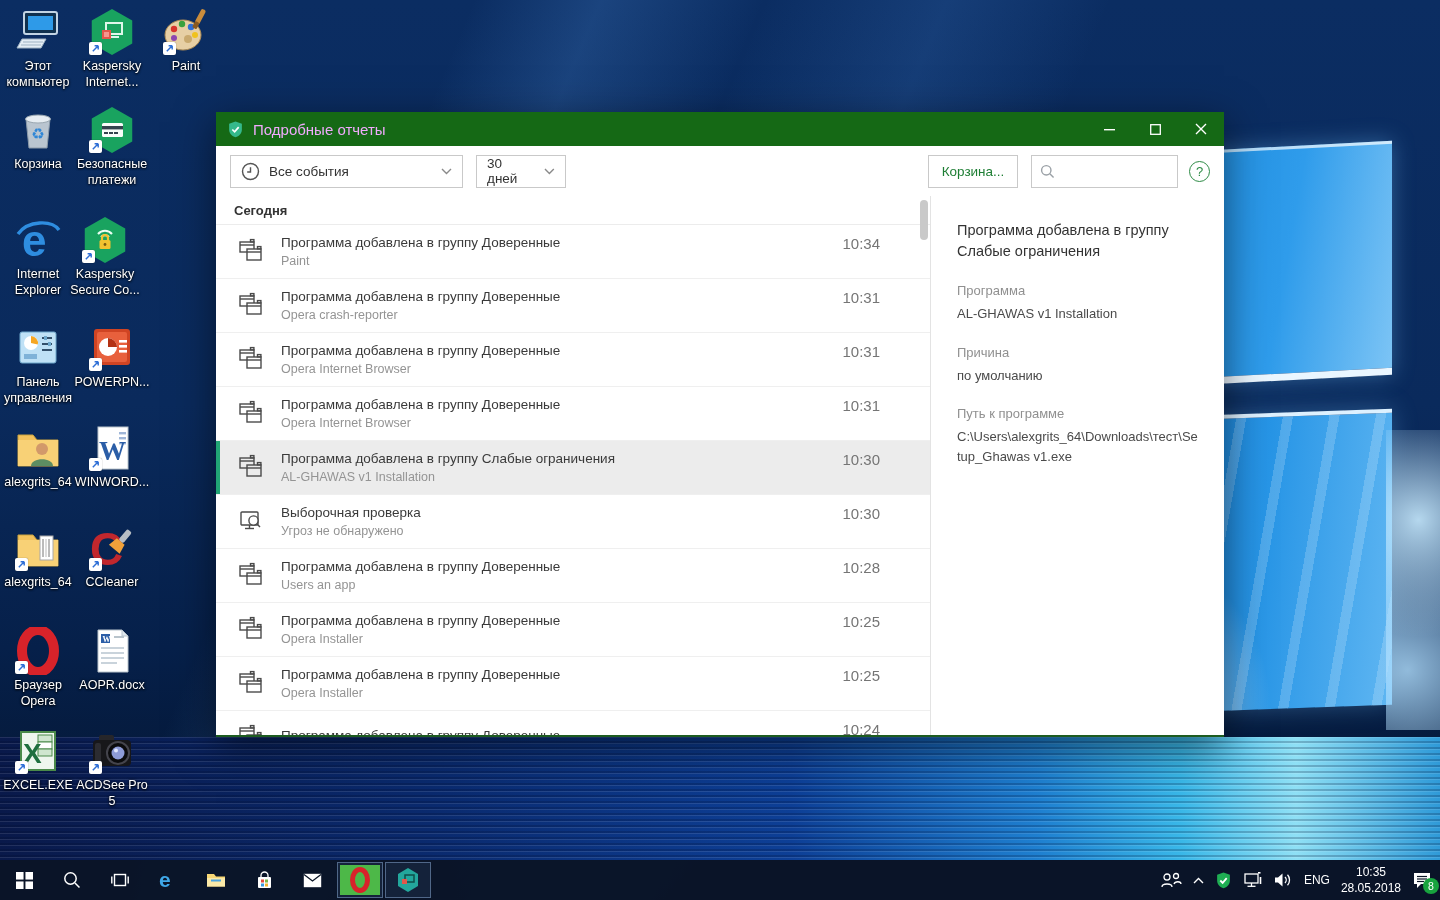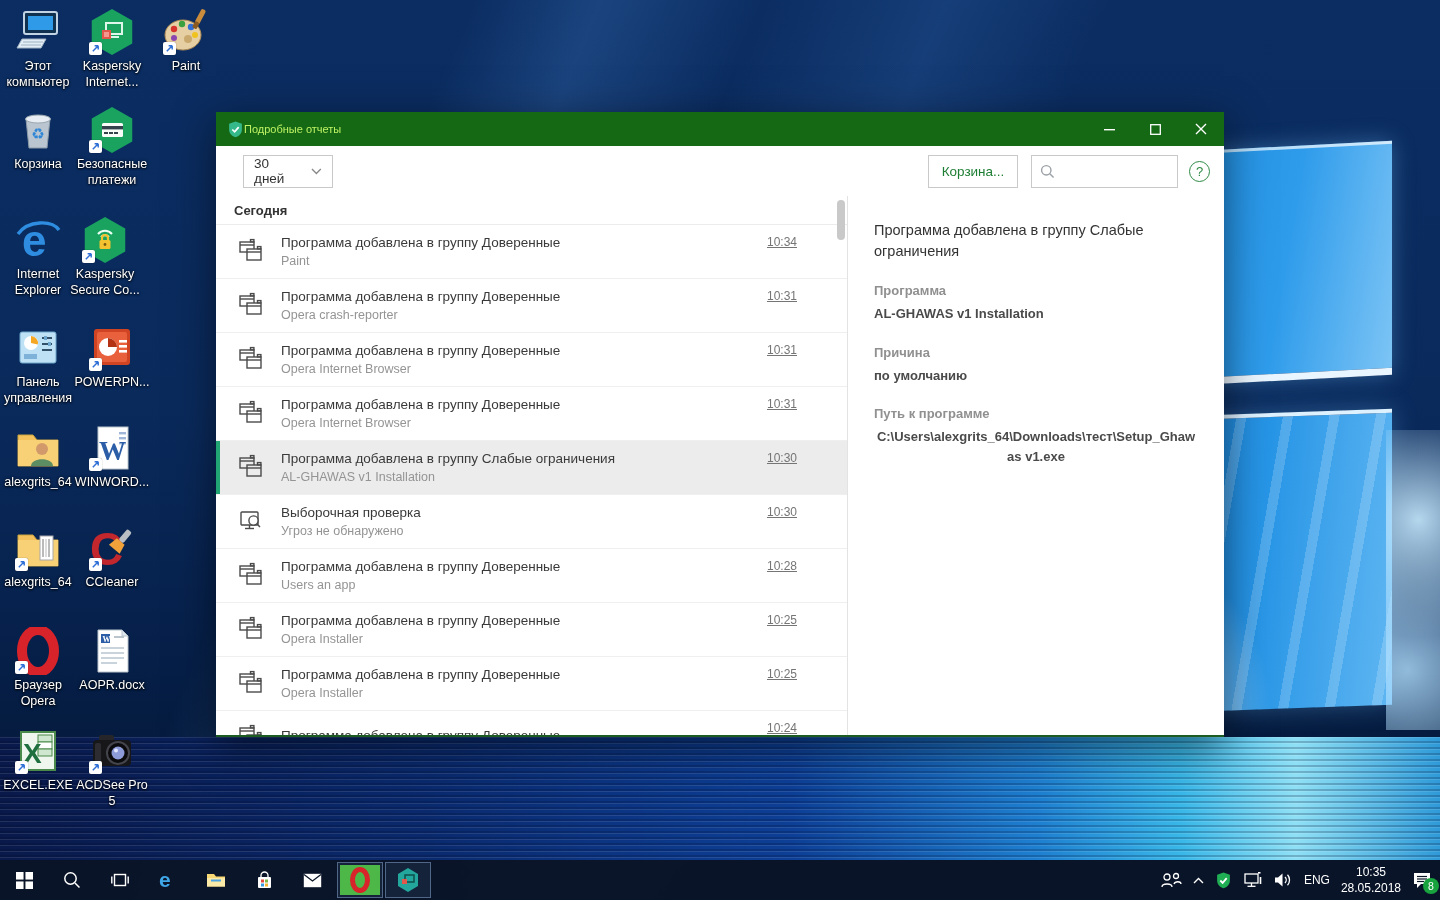--- a/index.html
+++ b/index.html
@@ -41,59 +41,59 @@
     clip-path:polygon(50% 0%,96% 25%,96% 75%,50% 100%,4% 75%,4% 25%);
     display:flex; align-items:center; justify-content:center; }
   .sc { position:absolute; left:1px; bottom:1px; width:13px; height:13px; background:#fff; border-radius:2px;
     display:flex; align-items:center; justify-content:center; box-shadow:0 0 1px rgba(0,0,0,.6); }
 
   
   .win { position:absolute; left:216px; top:112px; width:1008px; height:625px; z-index:5;
     background:#fff; display:flex; flex-direction:column;
     box-shadow:0 10px 38px rgba(0,0,0,.5); border-bottom:2px solid #1d5c20; }
   .titlebar { height:34px; background:#156915; display:flex; align-items:center; padding-left:11px; flex:none; }
-  .titlebar .ttl { color:#bef264; font-size:11px; }
+  .titlebar .ttl { color:#f0abfc; font-size:15px; margin-left:9px; }
   .wbtns { margin-left:auto; display:flex; height:34px; }
   .wbtn { width:46px; height:34px; display:flex; align-items:center; justify-content:center; cursor:pointer; }
 
   .toolbar { height:50px; flex:none; display:flex; align-items:center; padding:0 14px; background:#fff; }
   .dd { height:33px; border:1px solid #c9c9c9; display:flex; align-items:center; padding:0 10px; gap:9px;
     font-size:13.5px; color:#333; background:#fff; cursor:pointer; }
   .dd-events { width:233px; }
   .dd-period { width:90px; margin-left:13px; }
   .dd .chev { margin-left:auto; }
   .btn-export { width:90px; height:33px; border:1px solid #c9c9c9; background:#fff; color:#1e7e34;
     font-size:13.5px; display:flex; align-items:center; justify-content:center; margin-left:auto; cursor:pointer; }
   .searchbox { width:147px; height:33px; border:1px solid #c9c9c9; margin-left:13px;
     display:flex; align-items:center; padding:0 8px; gap:6px; }
   .searchbox input { border:0; outline:0; flex:1; min-width:0; font-size:13px; font-family:inherit; }
   .help { width:21px; height:21px; border:1.5px solid #2e8b46; border-radius:50%; color:#2e8b46;
     font-size:13px; display:flex; align-items:center; justify-content:center; margin-left:11px; cursor:pointer; }
 
   .content { flex:1; display:flex; min-height:0; }
-  .list { width:632px; flex:none; border-right:1px solid #e3e3e3; position:relative; overflow:hidden; }
+  .list { width:715px; flex:none; border-right:1px solid #e3e3e3; position:relative; overflow:hidden; }
   .list-header { height:29px; display:flex; align-items:center; padding-left:18px;
     font-size:13px; font-weight:bold; color:#333; border-bottom:1px solid #ececec; }
   .row { height:54px; display:flex; align-items:center; gap:16px; padding-left:22px;
     border-bottom:1px solid #efefef; position:relative; cursor:pointer; }
   .row .ric { width:27px; flex:none; display:flex; }
   .row .rtext { flex:1; min-width:0; padding-right:120px; }
   .rtitle { font-size:13.5px; color:#3a3a3a; margin-bottom:4px; white-space:nowrap; }
   .rsub { font-size:12.5px; color:#949494; white-space:nowrap; }
-  .rtime { position:absolute; right:50px; top:10px; font-size:12px; color:#757575;text-decoration:underline; }
+  .rtime { position:absolute; right:50px; top:10px; font-size:15px; color:#757575; }
   .row.selected { background:#ececec; }
   .row.selected::before { content:""; position:absolute; left:0; top:0; bottom:0; width:4px; background:#21a575; }
   .vscroll { position:absolute; right:2px; top:4px; width:8px; height:40px; background:#c9c9c9; border-radius:4px; cursor:pointer; }
 
   .details { flex:1; padding:24px 26px 0 26px; overflow:hidden; }
   .dtitle { font-size:14.5px; color:#333; line-height:1.45; }
-  .dgroup { margin-top:21px;font-weight:bold; }
+  .dgroup { margin-top:21px; }
   .dlabel { font-size:13px; color:#909090; margin-bottom:6px; }
   .dvalue { font-size:13px; color:#4a4a4a; line-height:1.5; }
-  .dvalue.path { word-break:break-all;text-align:center; }
+  .dvalue.path { word-break:break-all; }
 
   
   .taskbar { position:absolute; left:0; bottom:0; width:1440px; height:40px; z-index:20;
     background:rgba(10,21,40,.97); display:flex; align-items:center; }
   .tb-btn { width:48px; height:40px; flex:none; display:flex; align-items:center; justify-content:center; cursor:pointer; }
   .tb-app { width:46px; height:36px; margin:0 1px; border:1px solid rgba(130,160,200,.55);
     background:rgba(60,85,125,.22); display:flex; align-items:center; justify-content:center; cursor:pointer; }
   .opera-tile { width:40px; height:30px; background:#4db848; display:flex; align-items:center; justify-content:center; }
   .tray { margin-left:auto; display:flex; align-items:center; gap:11px; padding-right:8px; color:#fff; }
   .tray .t-ic { display:flex; align-items:center; justify-content:center; cursor:pointer; }
@@ -423,20 +423,30 @@
         </div>
       <div class="wbtn">
           <svg width="12" height="12" viewBox="0 0 12 12">
             <path d="M1 1 L11 11 M11 1 L1 11" stroke="#fff" stroke-width="1.4"></path>
           </svg>
         </div>
     </div>
   </div>
 
   <div class="toolbar">
+    <div class="dd dd-events">
+      <svg width="19" height="19" viewBox="0 0 20 20">
+          <circle cx="10" cy="10" r="8.4" fill="none" stroke="#555" stroke-width="1.5"></circle>
+          <polyline points="10,5.5 10,10.5 6.5,10.5" stroke="#555" stroke-width="1.5" fill="none"></polyline>
+        </svg>
+      <span>Все события</span>
+      <svg class="chev" width="11" height="7" viewBox="0 0 11 7">
+          <polyline points="1,1 5.5,5.5 10,1" stroke="#8a8a8a" stroke-width="1.4" fill="none"></polyline>
+        </svg>
+    </div>
     <div class="dd dd-period">
       <span>30 дней</span>
       <svg class="chev" width="11" height="7" viewBox="0 0 11 7">
           <polyline points="1,1 5.5,5.5 10,1" stroke="#8a8a8a" stroke-width="1.4" fill="none"></polyline>
         </svg>
     </div>
     <button class="btn-export">Корзина...</button>
     <div class="searchbox">
       <svg width="15" height="15" viewBox="0 0 16 16">
           <circle cx="6.7" cy="6.7" r="5" fill="none" stroke="#9aa0a6" stroke-width="1.5"></circle>

